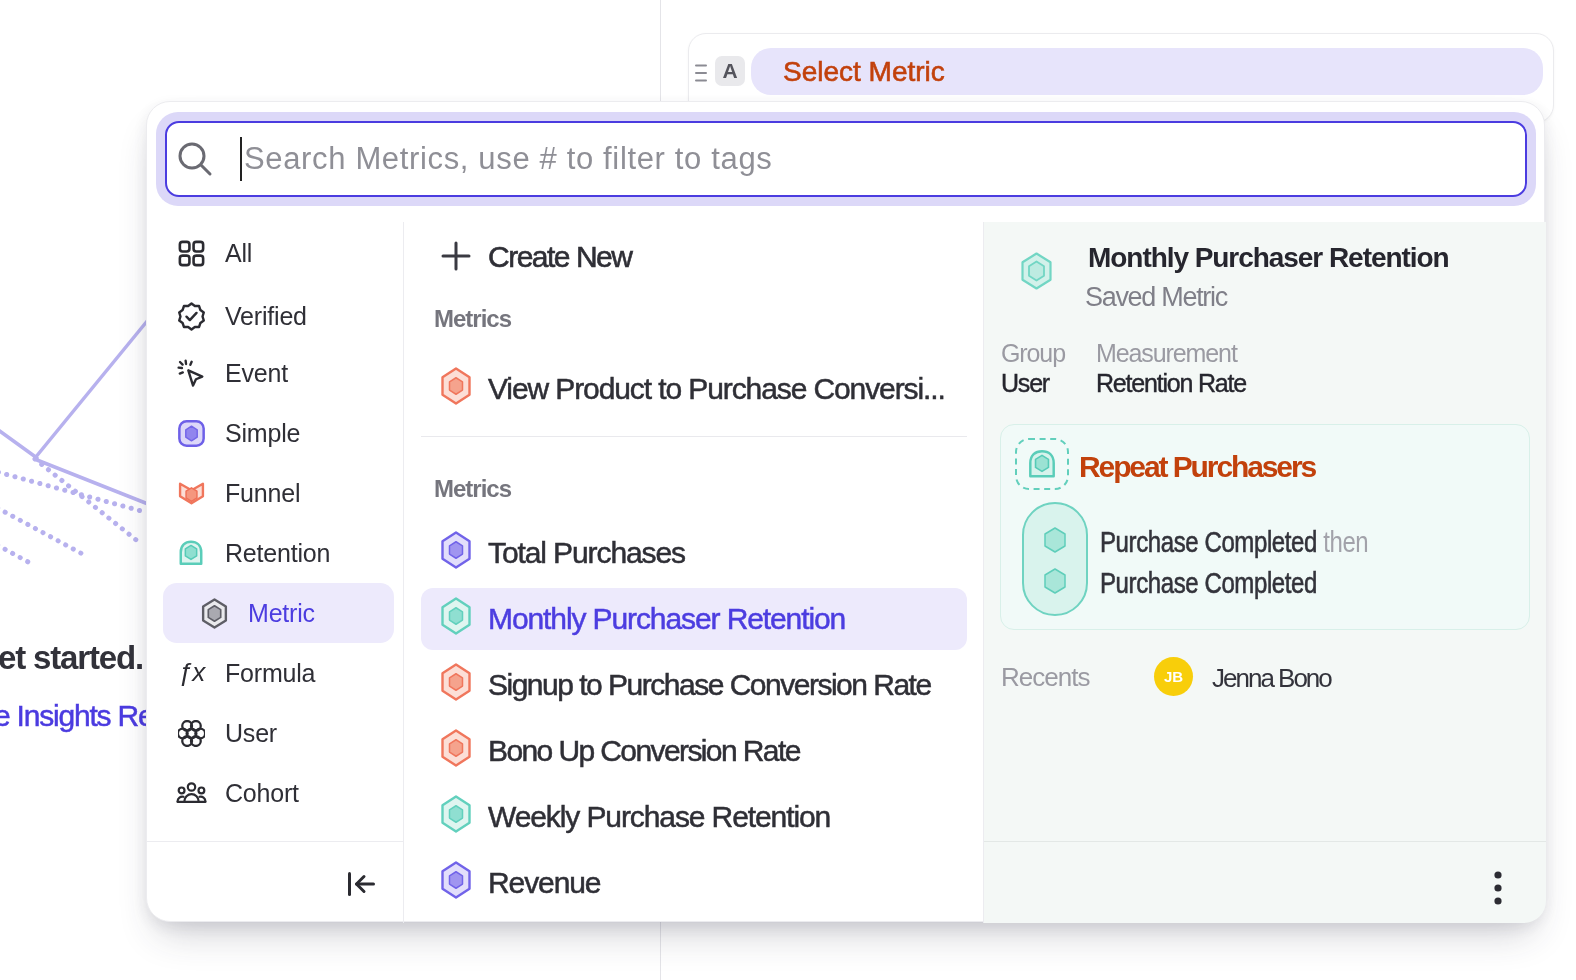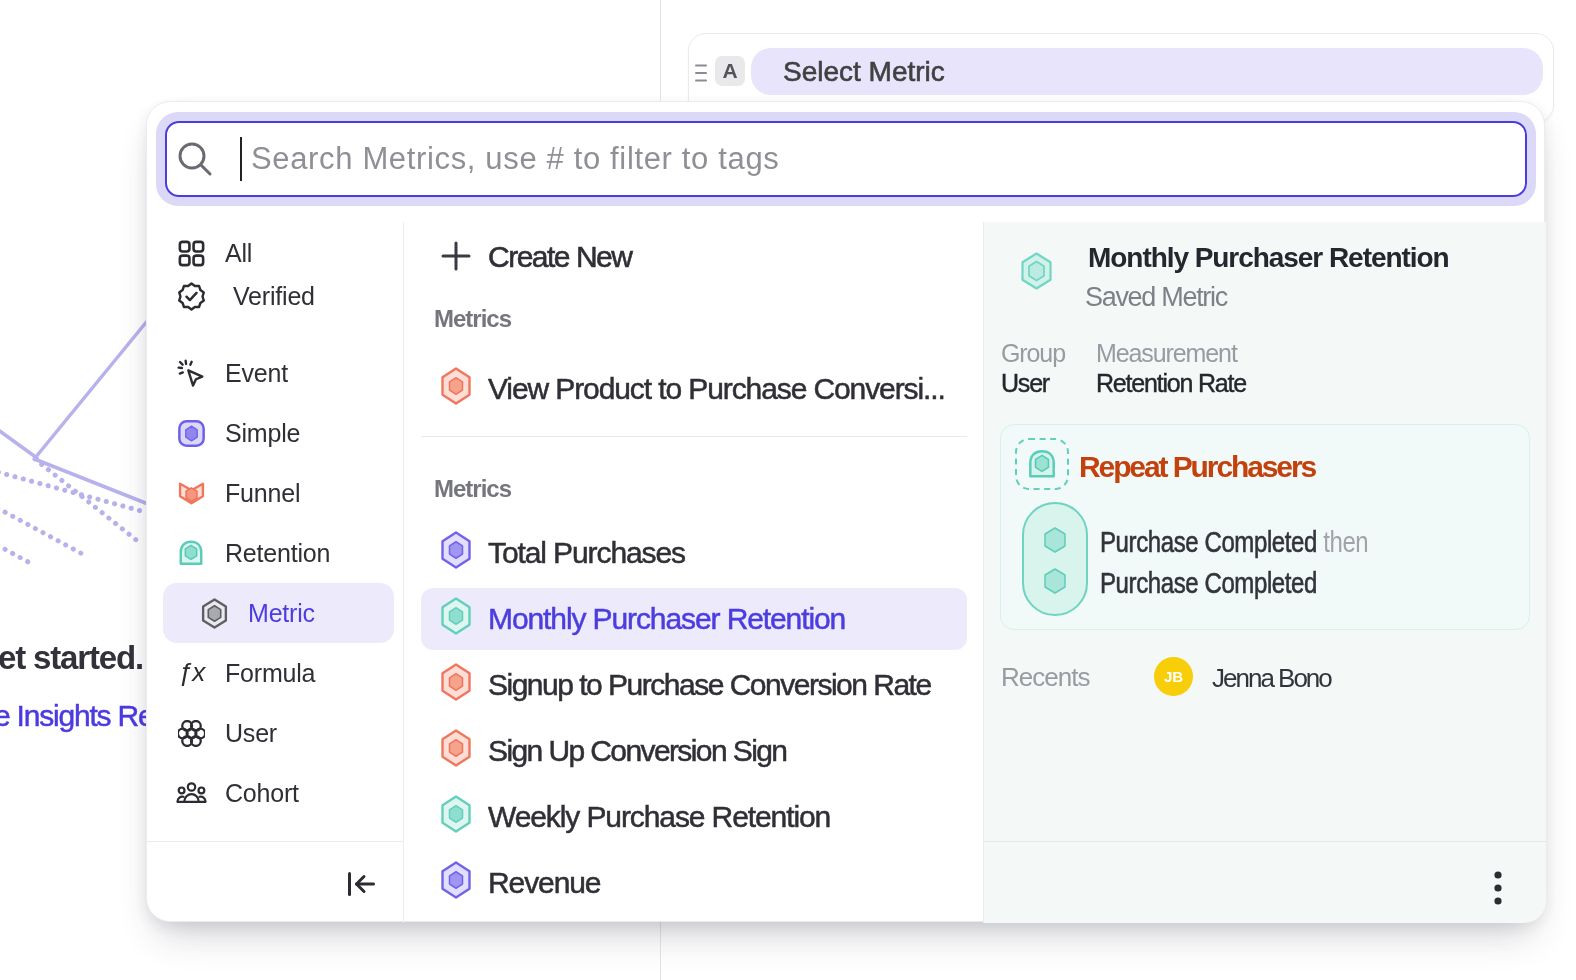--- a/index.html
+++ b/index.html
@@ -10,32 +10,32 @@
   #vline { position:absolute; left:660px; top:0; width:1px; height:980px; background:#e4e4e8; }
   #bgtext1 { position:absolute; left:-2px; top:640px; font-size:33px; font-weight:bold; color:#32323a; letter-spacing:-1.15px; line-height:1.12; }
   #bgtext2 { position:absolute; left:-6px; top:699px; font-size:30px; letter-spacing:-1.2px; color:#4b3be0; -webkit-text-stroke:0.5px; }
   
   #qcard { position:absolute; left:688px; top:33px; width:866px; height:90px;
     background:#fff; border:1px solid #ebebee; border-radius:18px; box-shadow:0 1px 3px rgba(0,0,0,0.04); }
   #qcard .burger { position:absolute; left:5px; top:30px; width:14px; height:18px; }
   #qcard .abadge { position:absolute; left:26px; top:22px; width:30px; height:30px; background:#e9e9ec;
      border-radius:7px; color:#54545c; font-weight:bold; font-size:21px; text-align:center; line-height:30px; }
   #qcard .pill { position:absolute; left:62px; top:14px; right:10px; height:47px; background:#e7e4fb;
-     border-radius:20px; color:#404040; font-weight:400; -webkit-text-stroke:0.6px; font-size:28px; line-height:47px; padding-left:32px; }
+     border-radius:20px; color:#c2410c; font-weight:400; -webkit-text-stroke:0.6px; font-size:28px; line-height:47px; padding-left:32px; }
   
   #modal { position:absolute; left:146px; top:101px; width:1399px; height:821px;
     background:#fff; border-radius:24px; border:1px solid #ececef;
     box-shadow:0 22px 38px -12px rgba(45,45,65,0.24), 0 5px 14px rgba(45,45,65,0.09); }
   #searchwrap { position:absolute; left:9px; top:10px; width:1380px; height:94px;
     background:#dcd8f8; border-radius:22px; padding:9px; }
   #searchbox { width:100%; height:100%; background:#fff; border:2px solid #4b3ce0; border-radius:14px;
     display:flex; align-items:center; }
   #searchbox svg { margin-left:7px; }
   #caret { width:2px; height:44px; background:#222; margin-left:24px; }
-  #placeholder { color:#8f8f96; font-size:31px; letter-spacing:0.65px; margin-left:9px; }
+  #placeholder { color:#8f8f96; font-size:31px; letter-spacing:0.65px; margin-left:2px; }
   #content { position:absolute; left:0; top:120px; width:1399px; height:701px; display:flex; }
   
   #sidebar { width:257px; border-right:1px solid #ececf0; position:relative; }
   .side-item { position:absolute; left:16px; width:231px; height:60px; border-radius:14px;
      display:flex; align-items:center; font-size:25px; letter-spacing:-0.2px; color:#2f2f36; }
   .side-item .ic { width:44px; margin-left:6px; display:flex; justify-content:center; }
   .side-item .lb { margin-left:12px; }
   .side-item.sel { background:#edeafc; }
   .side-item.sel .lb { color:#4c3de0; font-weight:500; }
   #side-foot { position:absolute; left:0; right:0; top:619px; height:82px; border-top:1px solid #ececf0; }
@@ -118,21 +118,21 @@
         <span class="ic">
             <svg width="27" height="27" viewBox="0 0 26 26" fill="none" stroke="#2b2b31" stroke-width="2.5">
           <rect x="1.8" y="1.8" width="9.2" height="9.2" rx="2.6"></rect>
               <rect x="15" y="1.8" width="9.2" height="9.2" rx="2.6"></rect>
           <rect x="1.8" y="15" width="9.2" height="9.2" rx="2.6"></rect>
               <rect x="15" y="15" width="9.2" height="9.2" rx="2.6"></rect>
         </svg>
           </span>
           <span class="lb">All</span>
       </div>
-      <div class="side-item" style="top:44px;gap:8px;">
+      <div class="side-item" style="top:64px;">
         <span class="ic">
             <svg width="29" height="29" viewBox="0 0 26 26" fill="none" stroke="#2b2b31">
           <path d="M13.0,1.4 L16.0,3.6 L19.8,3.6 L21.0,7.2 L24.0,9.4 L22.9,13.0 L24.0,16.6 L21.0,18.8 L19.8,22.4 L16.0,22.4 L13.0,24.6 L10.0,22.4 L6.2,22.4 L5.0,18.8 L2.0,16.6 L3.1,13.0 L2.0,9.4 L5.0,7.2 L6.2,3.6 L10.0,3.6 Z" stroke-width="2.2" stroke-linejoin="round"></path>
           <path d="M8.5,13.2 L11.5,16.2 L17.5,9.8" stroke-width="2.2" stroke-linecap="round" stroke-linejoin="round"></path>
         </svg>
           </span>
           <span class="lb">Verified</span>
       </div>
       <div class="side-item" style="top:121px;">
         <span class="ic">
@@ -266,21 +266,21 @@
               <path d="M15.00,1.50 L28.50,10.25 L28.50,27.75 L15.00,36.50 L1.50,27.75 L1.50,10.25 Z" fill="#fcded6" stroke="#f0765c" stroke-width="2.4" stroke-linejoin="round"></path>
               <path d="M15.00,10.75 L21.50,14.88 L21.50,23.12 L15.00,27.25 L8.50,23.12 L8.50,14.88 Z" fill="#f5a38d" stroke="#f0765c" stroke-width="1.5" stroke-linejoin="round"></path>
             </svg></span>
           <span class="lb" style="letter-spacing:-1.5px;">Signup to Purchase Conversion Rate</span>
         </div>
       <div class="mrow" style="top:498px;">
           <span class="ic"><svg width="30" height="38" viewBox="0 0 30 38">
               <path d="M15.00,1.50 L28.50,10.25 L28.50,27.75 L15.00,36.50 L1.50,27.75 L1.50,10.25 Z" fill="#fcded6" stroke="#f0765c" stroke-width="2.4" stroke-linejoin="round"></path>
               <path d="M15.00,10.75 L21.50,14.88 L21.50,23.12 L15.00,27.25 L8.50,23.12 L8.50,14.88 Z" fill="#f5a38d" stroke="#f0765c" stroke-width="1.5" stroke-linejoin="round"></path>
             </svg></span>
-          <span class="lb" style="letter-spacing:-1.6px;">Sign Up Conversion Sign</span>
+          <span class="lb" style="letter-spacing:-1.6px;">Bono Up Conversion Rate</span>
         </div>
       <div class="mrow" style="top:564px;">
           <span class="ic"><svg width="30" height="38" viewBox="0 0 30 38">
               <path d="M15.00,1.50 L28.50,10.25 L28.50,27.75 L15.00,36.50 L1.50,27.75 L1.50,10.25 Z" fill="#dff5f0" stroke="#62d0bd" stroke-width="2.4" stroke-linejoin="round"></path>
               <path d="M15.00,10.75 L21.50,14.88 L21.50,23.12 L15.00,27.25 L8.50,23.12 L8.50,14.88 Z" fill="#8fdfd1" stroke="#62d0bd" stroke-width="1.5" stroke-linejoin="round"></path>
             </svg></span>
           <span class="lb">Weekly Purchase Retention</span>
         </div>
       <div class="mrow" style="top:630px;">
           <span class="ic"><svg width="30" height="38" viewBox="0 0 30 38">

